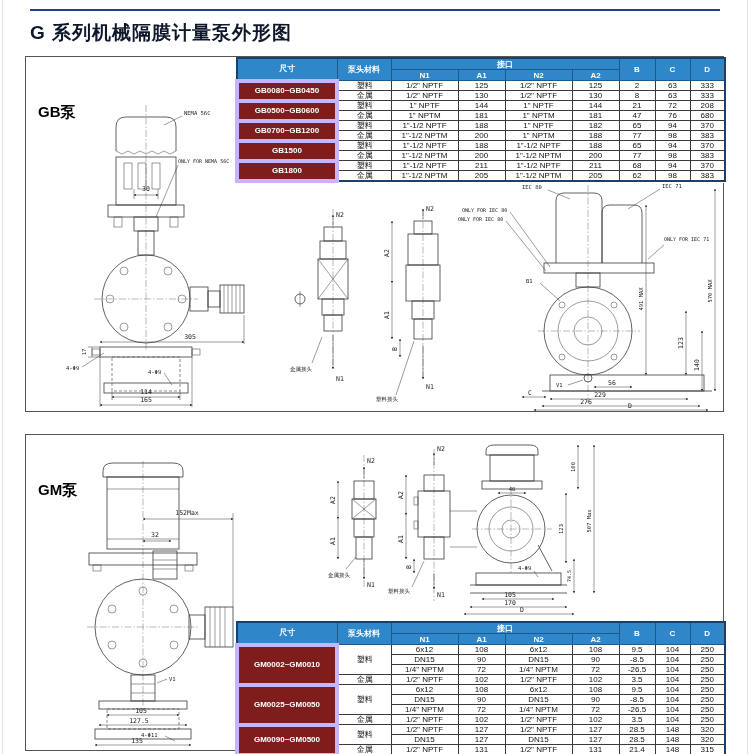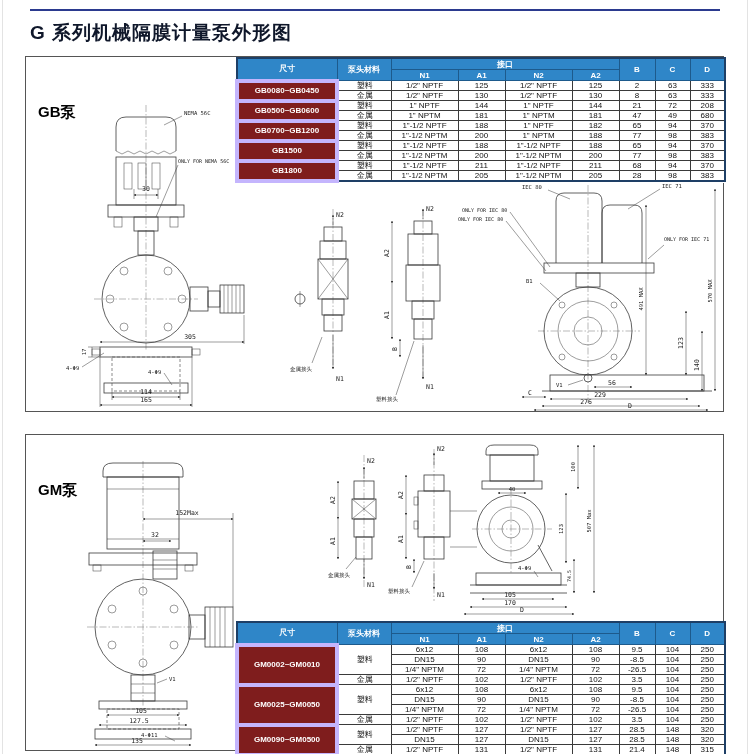--- a/index.html
+++ b/index.html
@@ -115,21 +115,21 @@
         <td>72</td>
         <td>208</td>
       </tr>
       <tr>
         <td>金属</td>
         <td>1" NPTM</td>
         <td>181</td>
         <td>1" NPTM</td>
         <td>181</td>
         <td>47</td>
-        <td>49</td>
+        <td>76</td>
         <td>680</td>
       </tr>
       <tr>
         <td class="sz" rowspan="2">GB0700~GB1200</td>
         <td>塑料</td>
         <td>1"-1/2 NPTF</td>
         <td>188</td>
         <td>1" NPTF</td>
         <td>182</td>
         <td>65</td>
@@ -177,21 +177,21 @@
         <td>68</td>
         <td>94</td>
         <td>370</td>
       </tr>
       <tr>
         <td>金属</td>
         <td>1"-1/2 NPTM</td>
         <td>205</td>
         <td>1"-1/2 NPTM</td>
         <td>205</td>
-        <td>28</td>
+        <td>62</td>
         <td>98</td>
         <td>383</td>
       </tr>
     </tbody>
   </table>
 
   <svg class="drawing" style="left:12px;top:42px" width="220" height="310" viewBox="0 0 220 310">
     <defs>
       <marker id="arr" viewBox="0 0 8 8" refX="7" refY="4" markerWidth="5" markerHeight="5" orient="auto-start-reverse">
         <path d="M0,0 L8,4 L0,8 Z" fill="#3a3a3a"></path>

